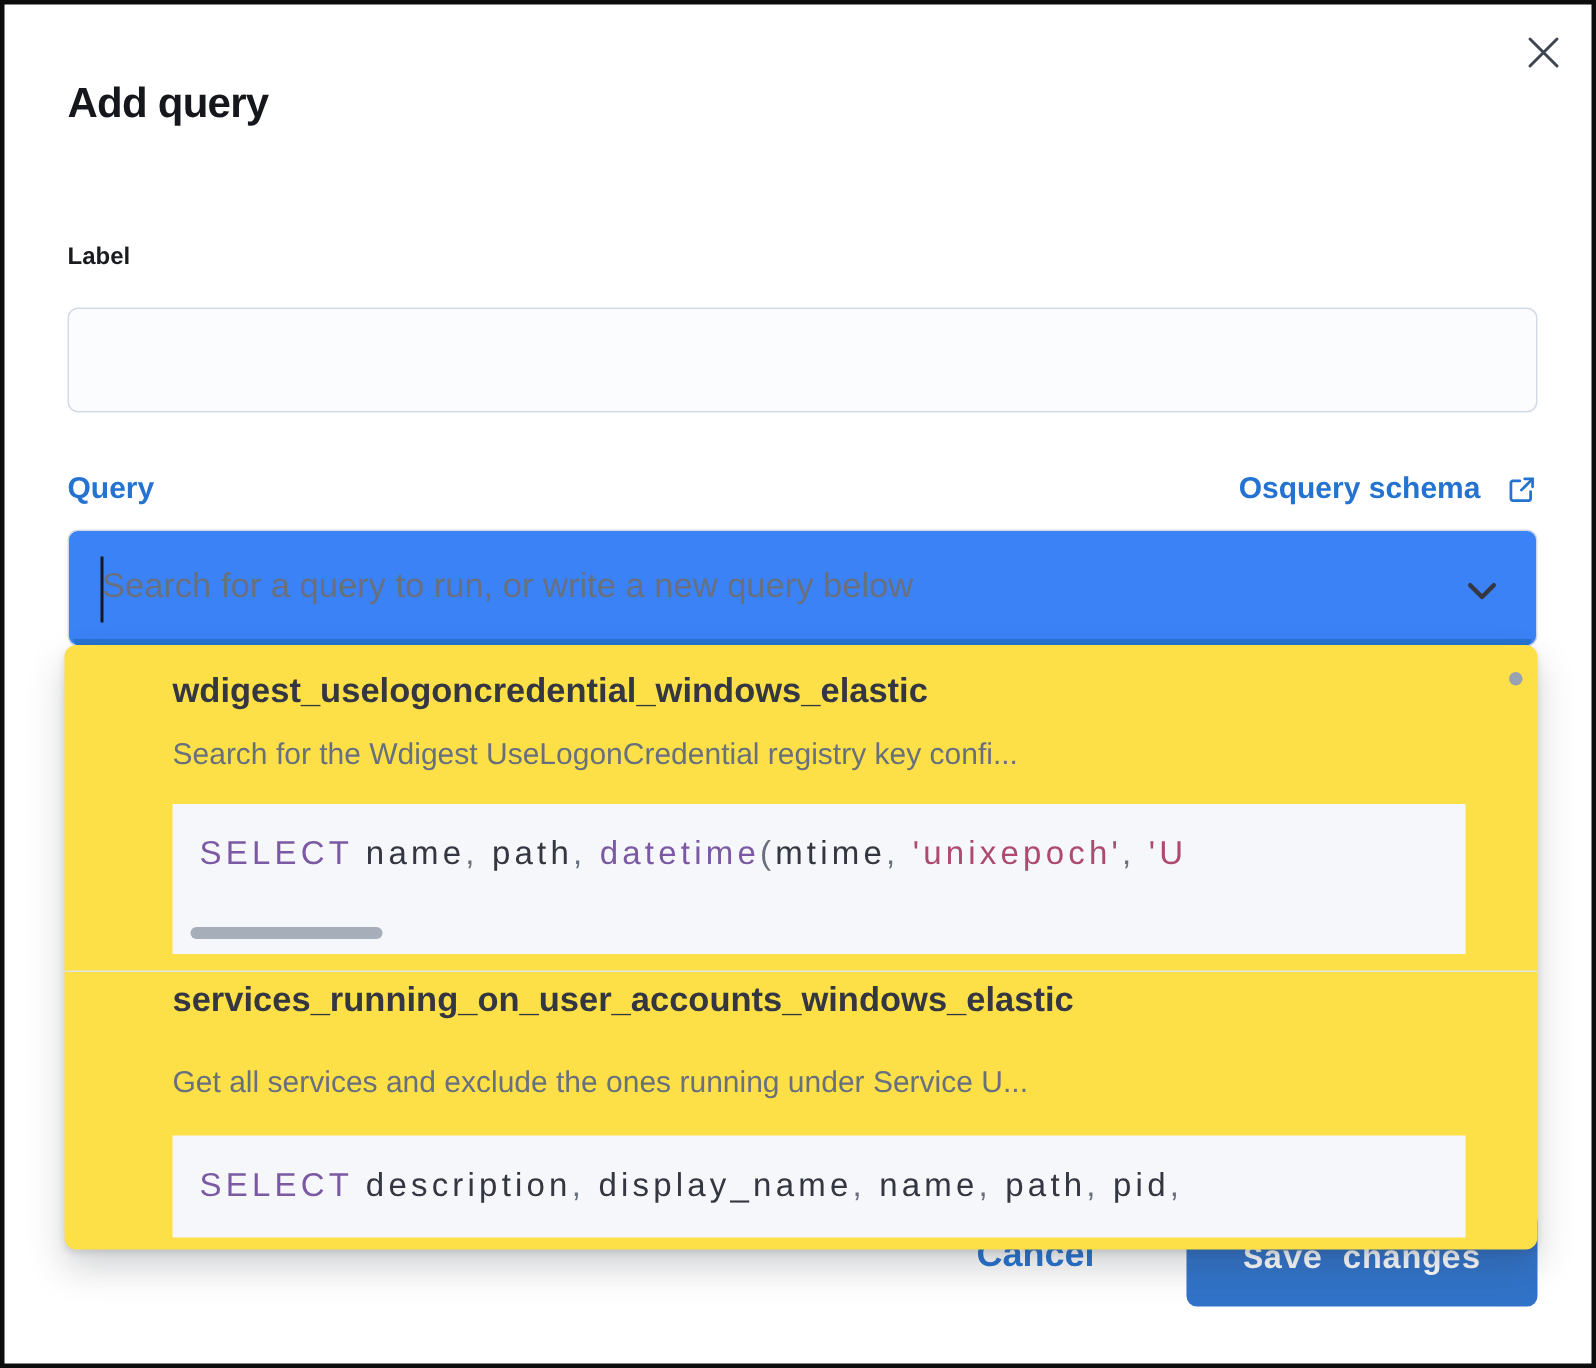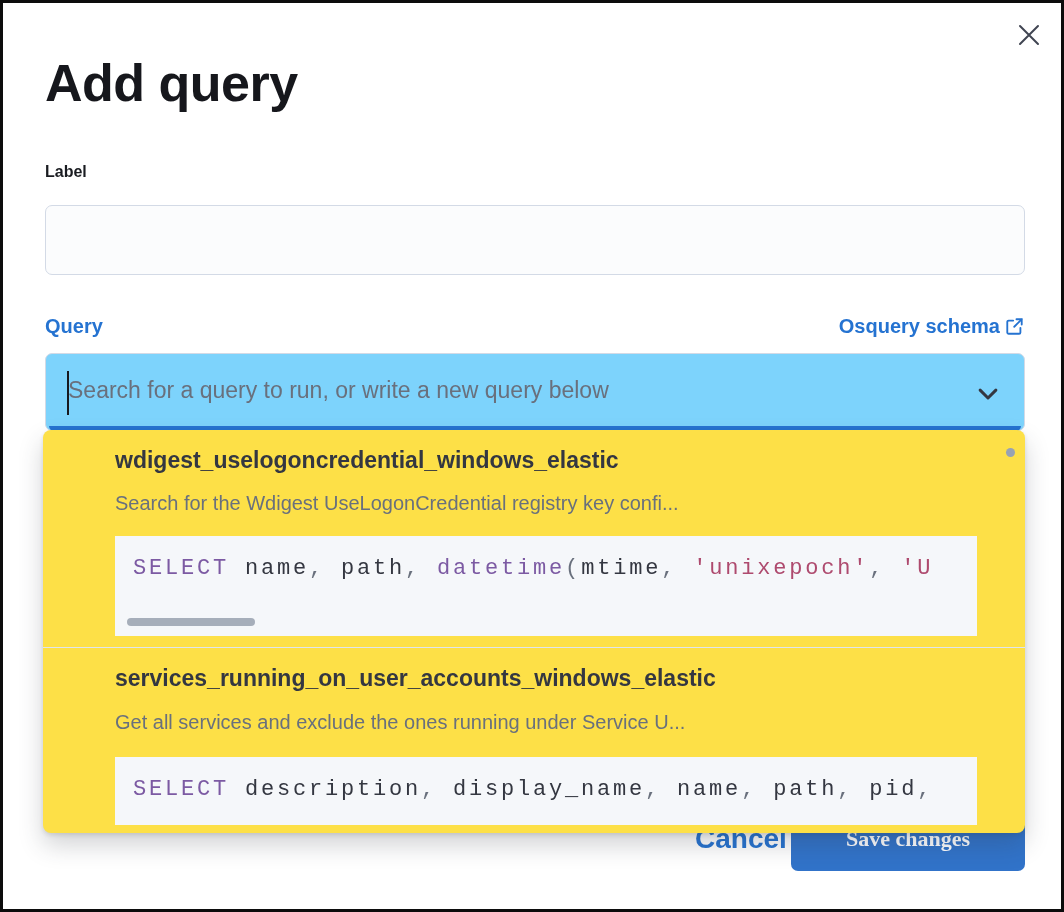--- a/index.html
+++ b/index.html
@@ -14,49 +14,49 @@
   
   .close-btn {
     position:absolute; top:14px; right:14px; width:36px; height:36px;
     background:none; border:none; cursor:pointer;
     display:flex; align-items:center; justify-content:center;
   }
 
   
   .modal-title {
     position:absolute; left:42px; top:50px;
-    font-size:52px; font-weight:700; letter-spacing:-0.5px; color:#16171c;
+    font-size:28px; font-weight:700; letter-spacing:-0.5px; color:#16171c;
   }
 
   
   .field-label {
     position:absolute; left:42px; top:160px;
     font-size:16px; font-weight:700; color:#1a1c21;
   }
   .label-input {
     position:absolute; left:42px; top:202px; width:980px; height:70px;
     background:#fbfcfd; border:1px solid #d3dae6; border-radius:7px;
     font-size:23px; color:#343741; padding:0 20px; outline:none;
   }
 
   
   .query-row {
     position:absolute; left:42px; top:312px; width:980px;
     display:flex; justify-content:space-between; 
   }
   .query-label { font-size:20px; font-weight:700; color:#2573d1; }
   .schema-link {
-    display:flex; align-items:center; gap:4px;
+    display:flex; align-items:center; gap:17px;
     font-size:20px; font-weight:700; color:#2573d1; text-decoration:none; cursor:pointer;
   }
 
   
   .combo {
     position:absolute; left:42px; top:350px; width:980px; height:78px;
-    background:#7dd3fc; border:1px solid #d3dae6; border-radius:7px;
+    background:#3b82f6; border:1px solid #d3dae6; border-radius:7px;
   }
   .combo-input {
     position:absolute; left:22px; top:6px; right:70px; bottom:10px;
     border:none; outline:none; font-size:23px; color:#343741;
     font-family:"Liberation Sans", sans-serif; background:transparent;
   }
   .combo-input::placeholder { color:#69707d; opacity:1; }
   .text-caret {
     position:absolute; left:21px; top:17px; width:2px; height:44px; background:#17191e;
   }
@@ -64,26 +64,26 @@
     position:absolute; right:22px; top:26px; cursor:pointer;
   }
   .focus-bar {
     position:absolute; left:3px; right:3px; bottom:-1px; height:5px;
     background:#2573d1; border-radius:0 0 5px 5px;
   }
 
   
   .cancel-btn {
     position:absolute; left:648px; top:820px; z-index:1;
-    font-size:28px; font-weight:700; color:#2573d1; background:none; border:none; cursor:pointer;margin-left:44px;
+    font-size:24px; font-weight:700; color:#2573d1; background:none; border:none; cursor:pointer;
   }
   .save-btn {
     position:absolute; left:788px; top:804px; width:234px; height:64px; z-index:1;
     background:#3173c9; border:none; border-radius:7px; cursor:pointer;
-    font-size:22px; font-weight:700; color:#ffffff; font-family:Liberation Serif, serif;
+    font-size:22px; font-weight:700; color:#ffffff; font-family:Liberation Mono, monospace;
   }
 
   
   .panel {
     position:absolute; left:40px; top:427px; width:982px; height:403px; z-index:5;
     background:#fde047; border-radius:8px;
     box-shadow:0 12px 24px rgba(52,55,65,.22), 0 2px 4px rgba(52,55,65,.14);
     overflow:hidden;
   }
   .v-thumb {
@@ -96,21 +96,21 @@
   .opt-desc {
     position:absolute; left:72px; right:40px; font-size:20px; color:#69707d;
     white-space:nowrap; overflow:hidden;
   }
   .code-block {
     position:absolute; left:72px; width:862px; background:#f5f7fa;
     overflow:hidden;
   }
   .code-line {
     position:absolute; left:18px; top:20px; white-space:pre;
-    font-family:Liberation Mono, monospace; font-size:22px; letter-spacing:2.8px; color:#343741;
+    font-family:Liberation Sans, sans-serif; font-size:22px; letter-spacing:2.8px; color:#343741;
   }
   .tk-k { color:#7c5aa3; }
   .tk-s { color:#ae4a6e; }
   .tk-p { color:#343741; }
   .tk-u { color:#69707d; }
   .h-thumb {
     position:absolute; left:12px; bottom:10px; width:128px; height:8px;
     border-radius:4px; background:#a6aeba;
   }
   .divider {
@@ -165,21 +165,21 @@
       <div class="opt-desc" style="top:62px">Search for the Wdigest UseLogonCredential registry key confi...</div>
       <div class="code-block" style="top:106px; height:100px">
         <div class="code-line"><span class="tk-k">SELECT</span><span class="tk-p"> name</span><span class="tk-u">, </span><span class="tk-p">path</span><span class="tk-u">, </span><span class="tk-k">datetime</span><span class="tk-u">(</span><span class="tk-p">mtime</span><span class="tk-u">, </span><span class="tk-s">'unixepoch'</span><span class="tk-u">, </span><span class="tk-s">'U</span></div>
         <div class="h-thumb"></div>
       </div>
     </div>
 
     <div class="divider"></div>
 
     <div>
-      <div class="opt-title" style="top:235px">services_running_on_user_accounts_windows_elastic</div>
+      <div class="opt-title" style="top:223px">services_running_on_user_accounts_windows_elastic</div>
       <div class="opt-desc" style="top:281px">Get all services and exclude the ones running under Service U...</div>
       <div class="code-block" style="top:327px; height:68px">
         <div class="code-line"><span class="tk-k">SELECT</span><span class="tk-p"> description</span><span class="tk-u">, </span><span class="tk-p">display_name</span><span class="tk-u">, </span><span class="tk-p">name</span><span class="tk-u">, </span><span class="tk-p">path</span><span class="tk-u">, </span><span class="tk-p">pid</span><span class="tk-u">,</span></div>
       </div>
     </div>
   </div>
 
 </div>
 
 </body></html>

